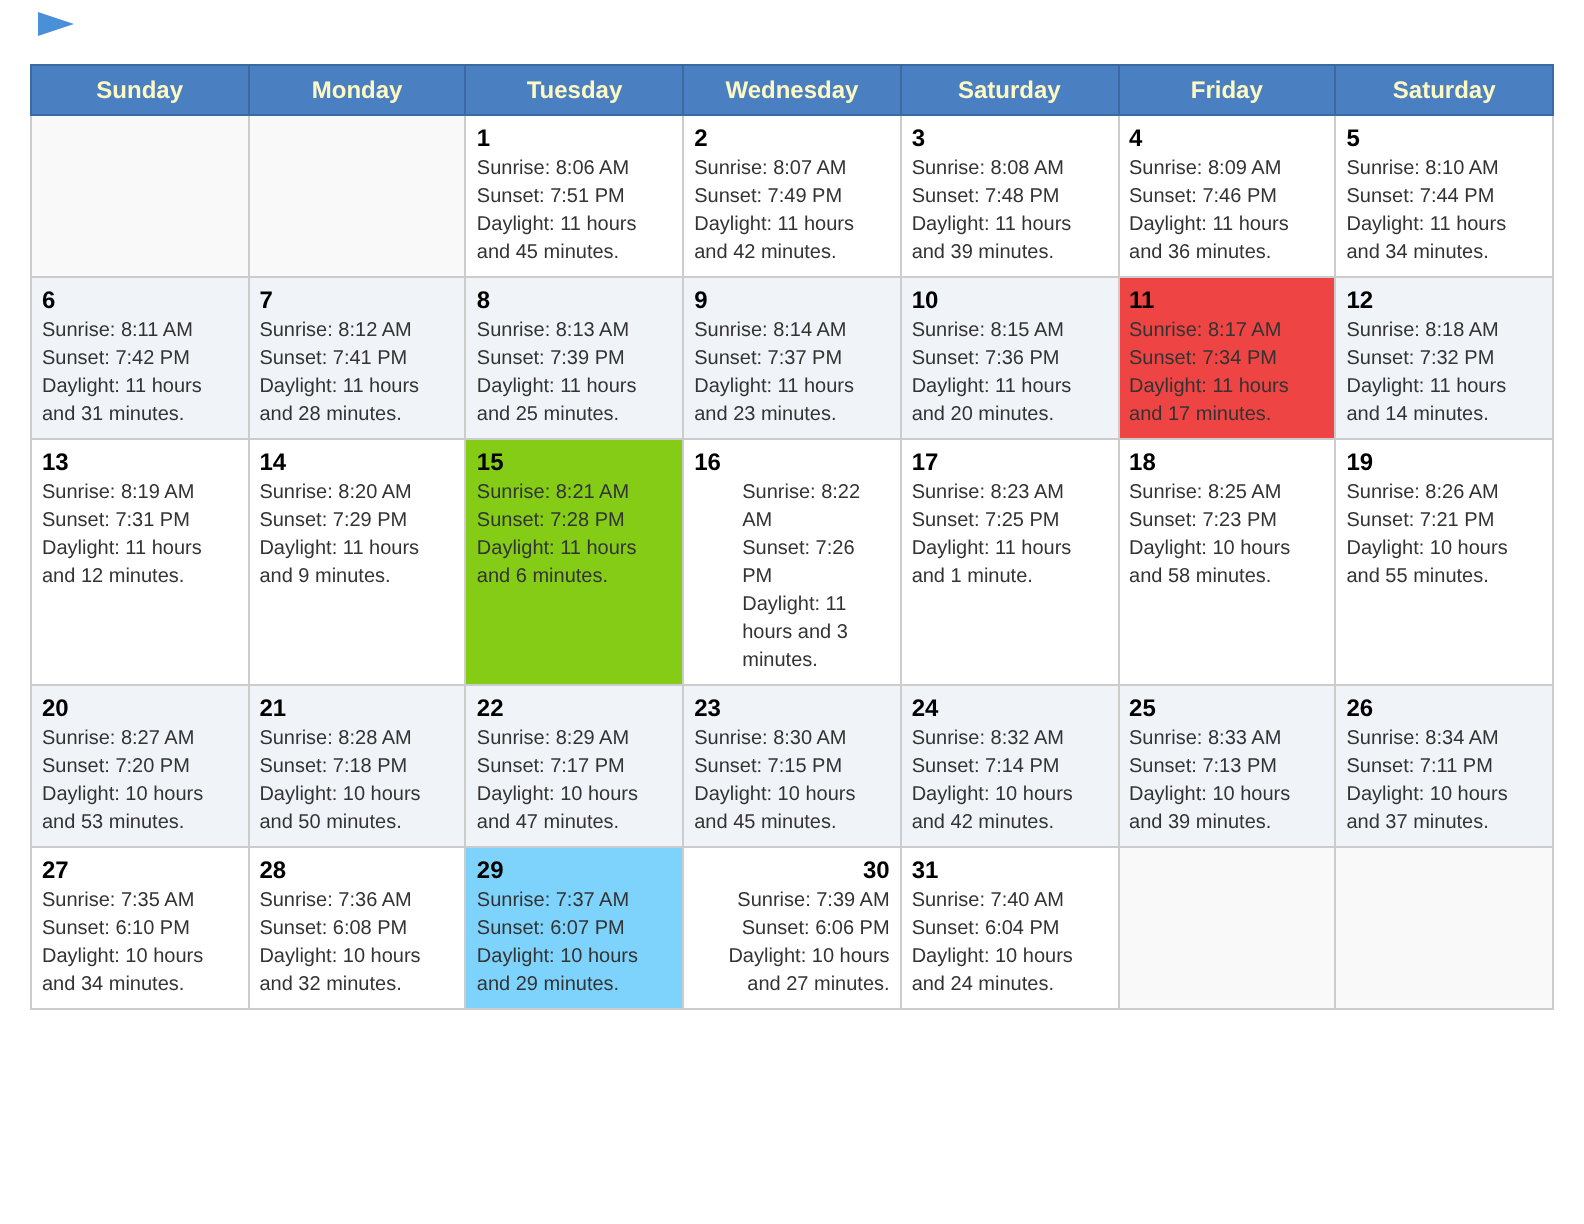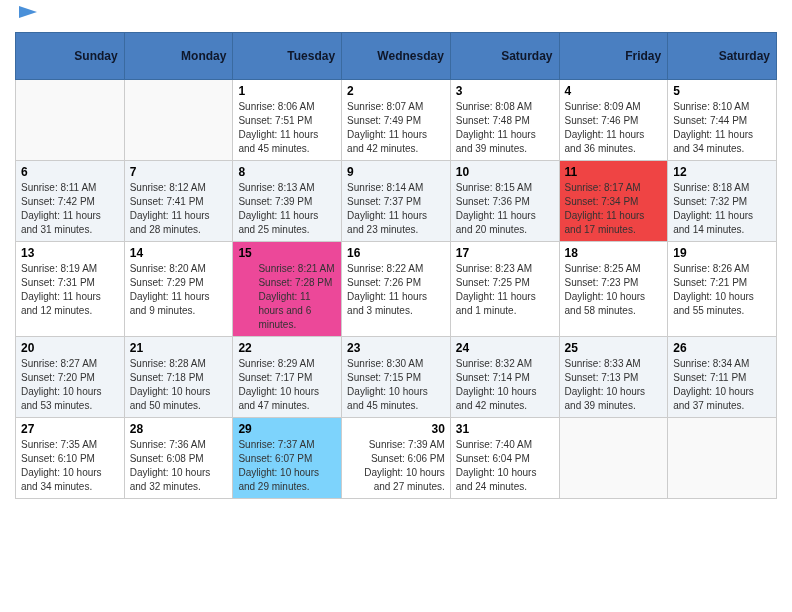--- a/index.html
+++ b/index.html
@@ -55,23 +55,23 @@
       margin-bottom: 6px;
       font-weight: normal;
     }
     .calendar-table {
       width: 100%;
       border-collapse: collapse;
       font-size: 10.5px;
     }
     .calendar-table th {
       background-color: #4a7fc1;
-      color: #0f172a;
-      text-align: right;
-      padding: 16px 6px;
+      color: #fef9c3;
+      text-align: center;
+      padding: 5px 6px;
       font-size: 12px;
       font-weight: bold;
       border: 1px solid #3a6aa0;
     }
     .calendar-table td {
       border: 1px solid #ccc;
       vertical-align: top;
       padding: 4px 5px;
       width: 108px;
       min-height: 70px;
@@ -213,29 +213,29 @@
           <div class="day-info" style="white-space: pre-line;">Sunrise: 8:19 AM
 Sunset: 7:31 PM
 Daylight: 11 hours and 12 minutes.</div>
         </td>
         <td style="background-color: rgb(255, 255, 255); border-radius: 15px;">
           <span class="day-num">14</span>
           <div class="day-info" style="white-space: pre-line;">Sunrise: 8:20 AM
 Sunset: 7:29 PM
 Daylight: 11 hours and 9 minutes.</div>
         </td>
-        <td style="background-color: #ec4899;">
+        <td style="background-color: #84cc16;">
           <span class="day-num">15</span>
-          <div class="day-info" style="white-space: pre-line; margin-left: 20px;">Sunrise: 8:21 AM
+          <div class="day-info" style="white-space: pre-line;">Sunrise: 8:21 AM
 Sunset: 7:28 PM
 Daylight: 11 hours and 6 minutes.</div>
         </td>
         <td style="background-color: rgb(255, 255, 255);">
           <span class="day-num">16</span>
-          <div class="day-info" style="white-space: pre-line;">Sunrise: 8:22 AM
+          <div class="day-info" style="white-space: pre-line; margin-left: 24px;">Sunrise: 8:22 AM
 Sunset: 7:26 PM
 Daylight: 11 hours and 3 minutes.</div>
         </td>
         <td style="background-color: rgb(255, 255, 255);">
           <span class="day-num">17</span>
           <div class="day-info" style="white-space: pre-line;">Sunrise: 8:23 AM
 Sunset: 7:25 PM
 Daylight: 11 hours and 1 minute.</div>
         </td>
         <td style="background-color: rgb(255, 255, 255);">

